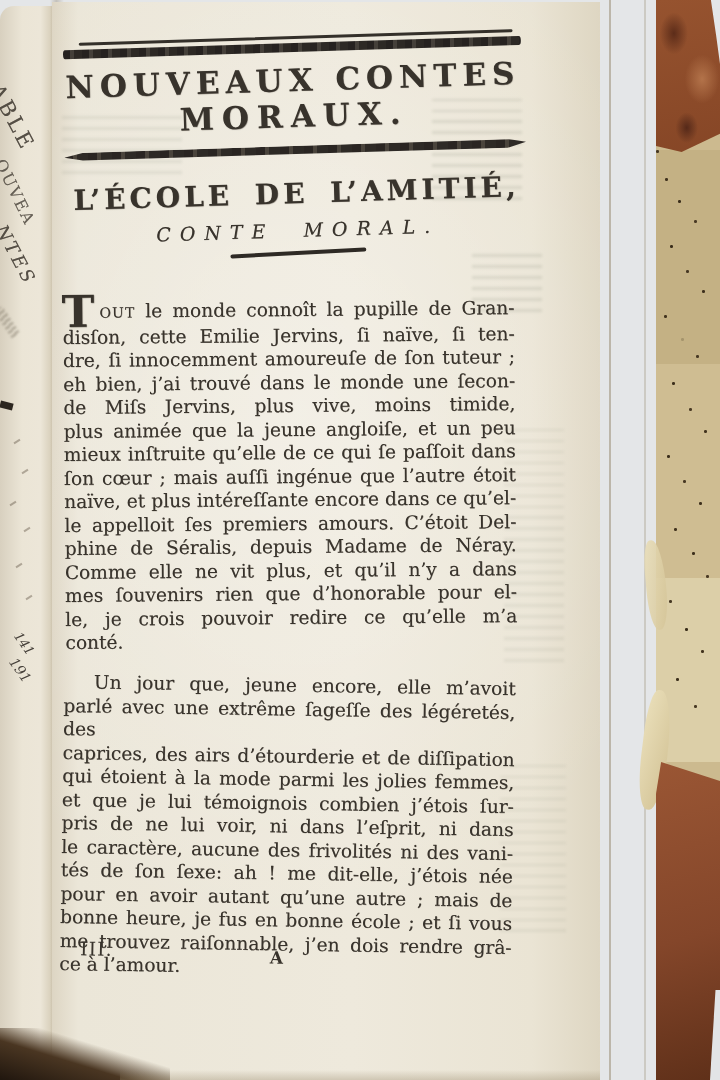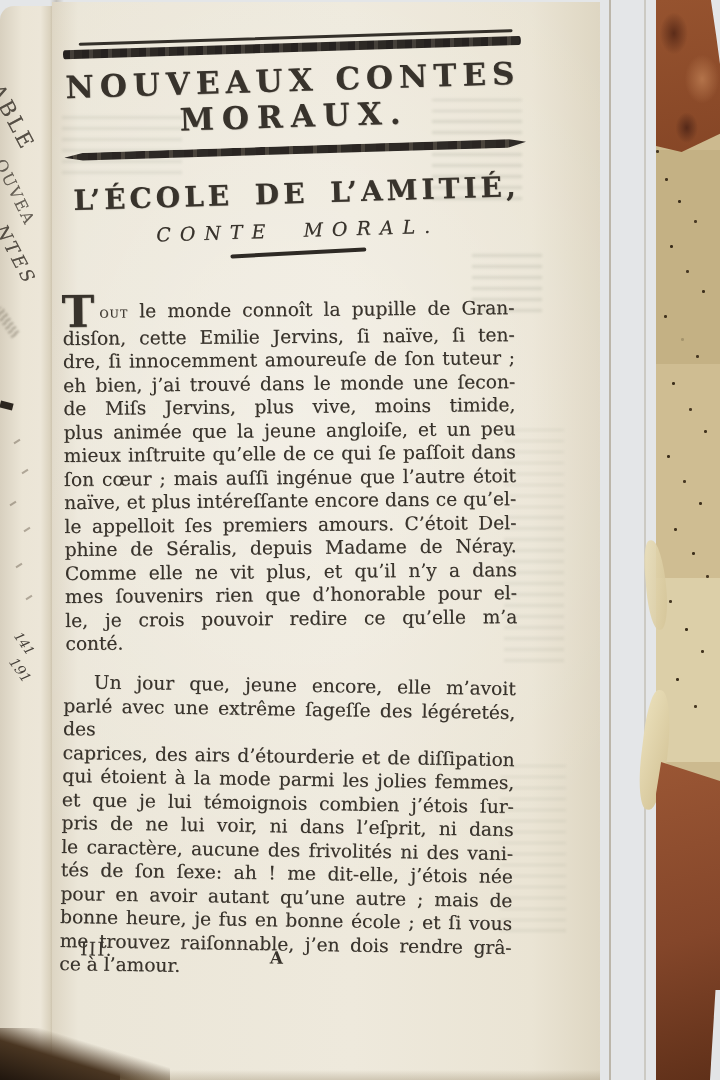--- a/index.html
+++ b/index.html
@@ -58,21 +58,21 @@
   .para{position:absolute;left:12px;width:452px;font-size:18.6px;line-height:23.5px;
       text-shadow:.3px .3px .5px rgba(50,42,34,.45);}
   .para .line{text-align:justify;text-align-last:justify;white-space:normal;}
   .para .line.noj{text-align-last:left;}
   .para .line.first{padding-left:37px;}
   .para .line.indent{padding-left:30px;}
   .p1{top:298px;transform:rotate(-0.5deg);transform-origin:0 50%;}
   .p2{top:668px;transform:rotate(0.9deg);transform-origin:0 0;}
   .drop-cap{position:absolute;left:-1px;top:-10px;font-size:44px;font-weight:bold;
       line-height:1;text-shadow:.5px .5px .8px rgba(45,38,30,.55);}
-  .sc{font-size:11px;letter-spacing:1px;}
+  .sc{font-size:14px;letter-spacing:1px;}
 
   .footer-row{position:absolute;left:12px;top:940px;width:452px;height:28px;
       transform:rotate(1.3deg);font-size:19px;}
   .folio{position:absolute;left:16px;top:0;letter-spacing:1px;}
   .signature{position:absolute;left:206px;top:6px;font-size:17px;font-weight:bold;}
 
   
   .show-through{position:absolute;filter:blur(1.6px);opacity:.16;
       background:repeating-linear-gradient(0deg,#6a7260 0 2.5px,transparent 2.5px 11px);}
   .st1{left:380px;top:88px;width:90px;height:110px;}

